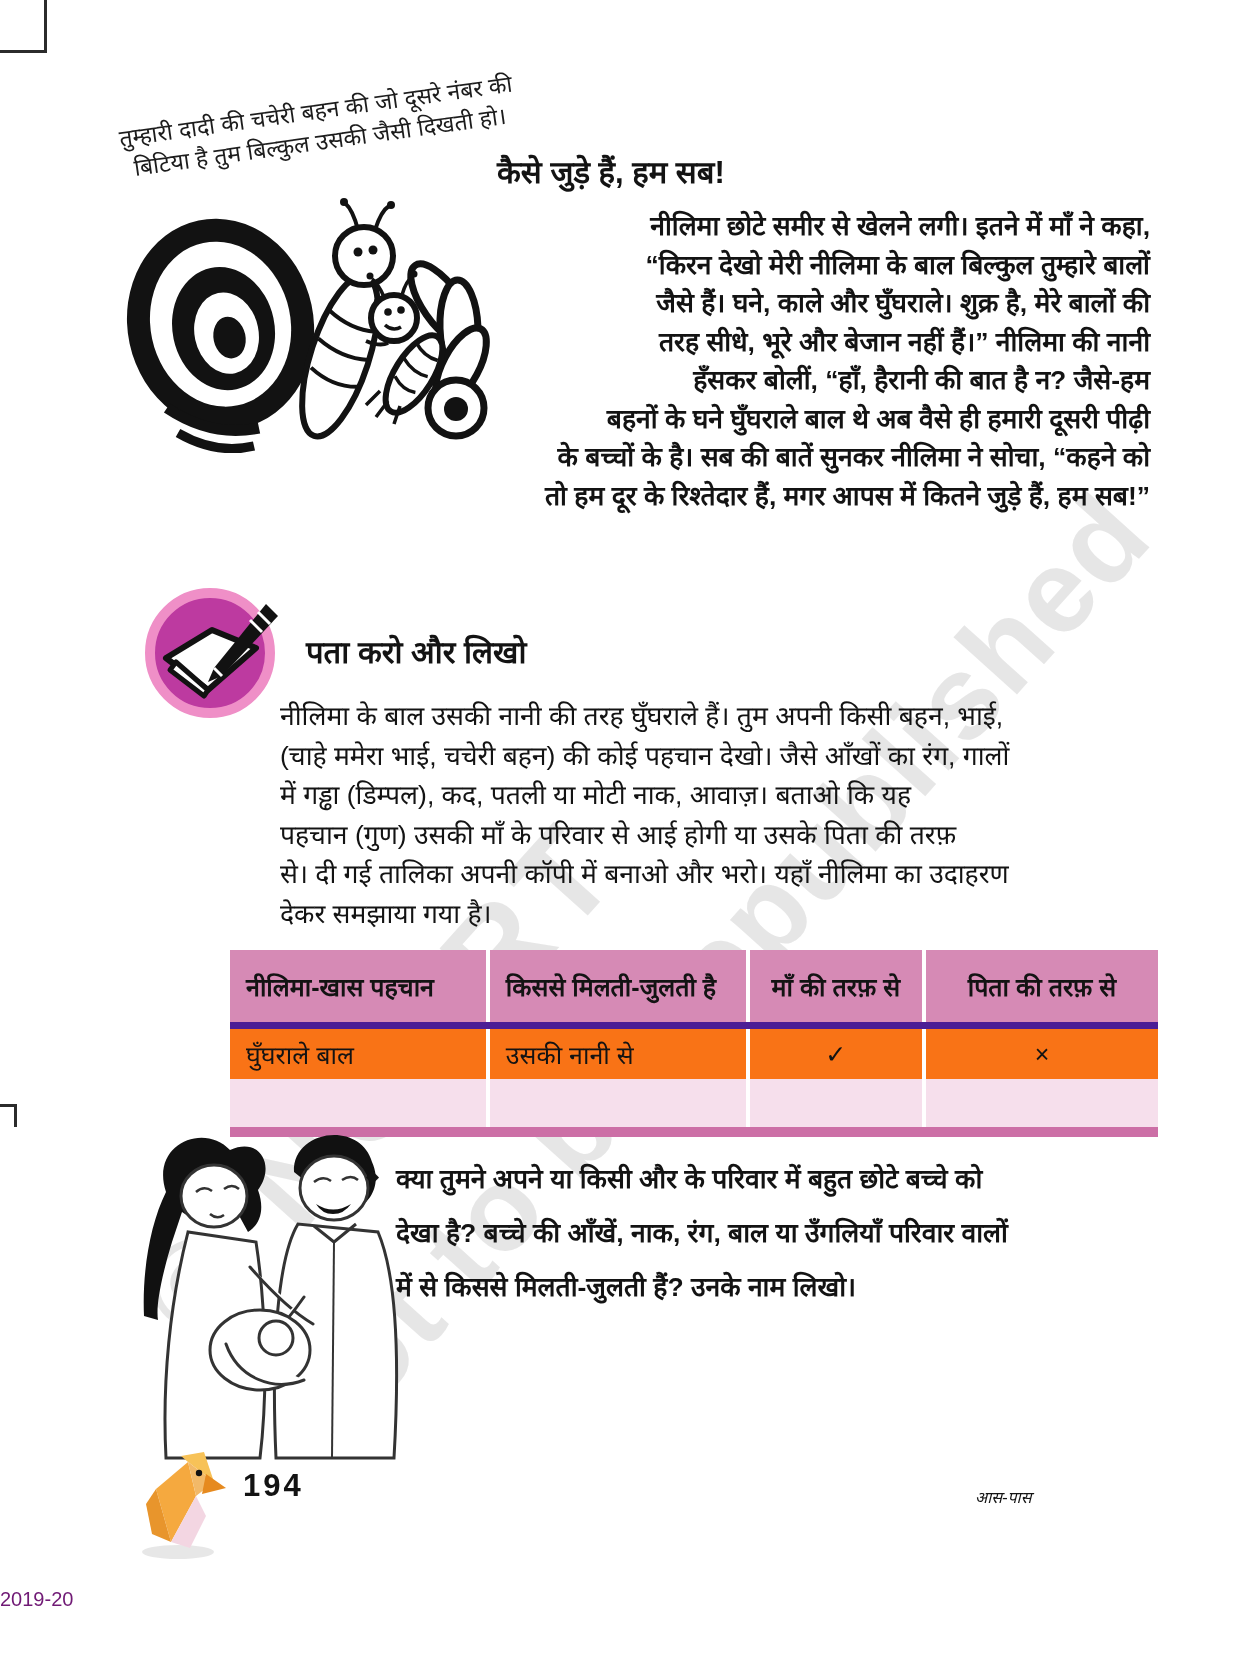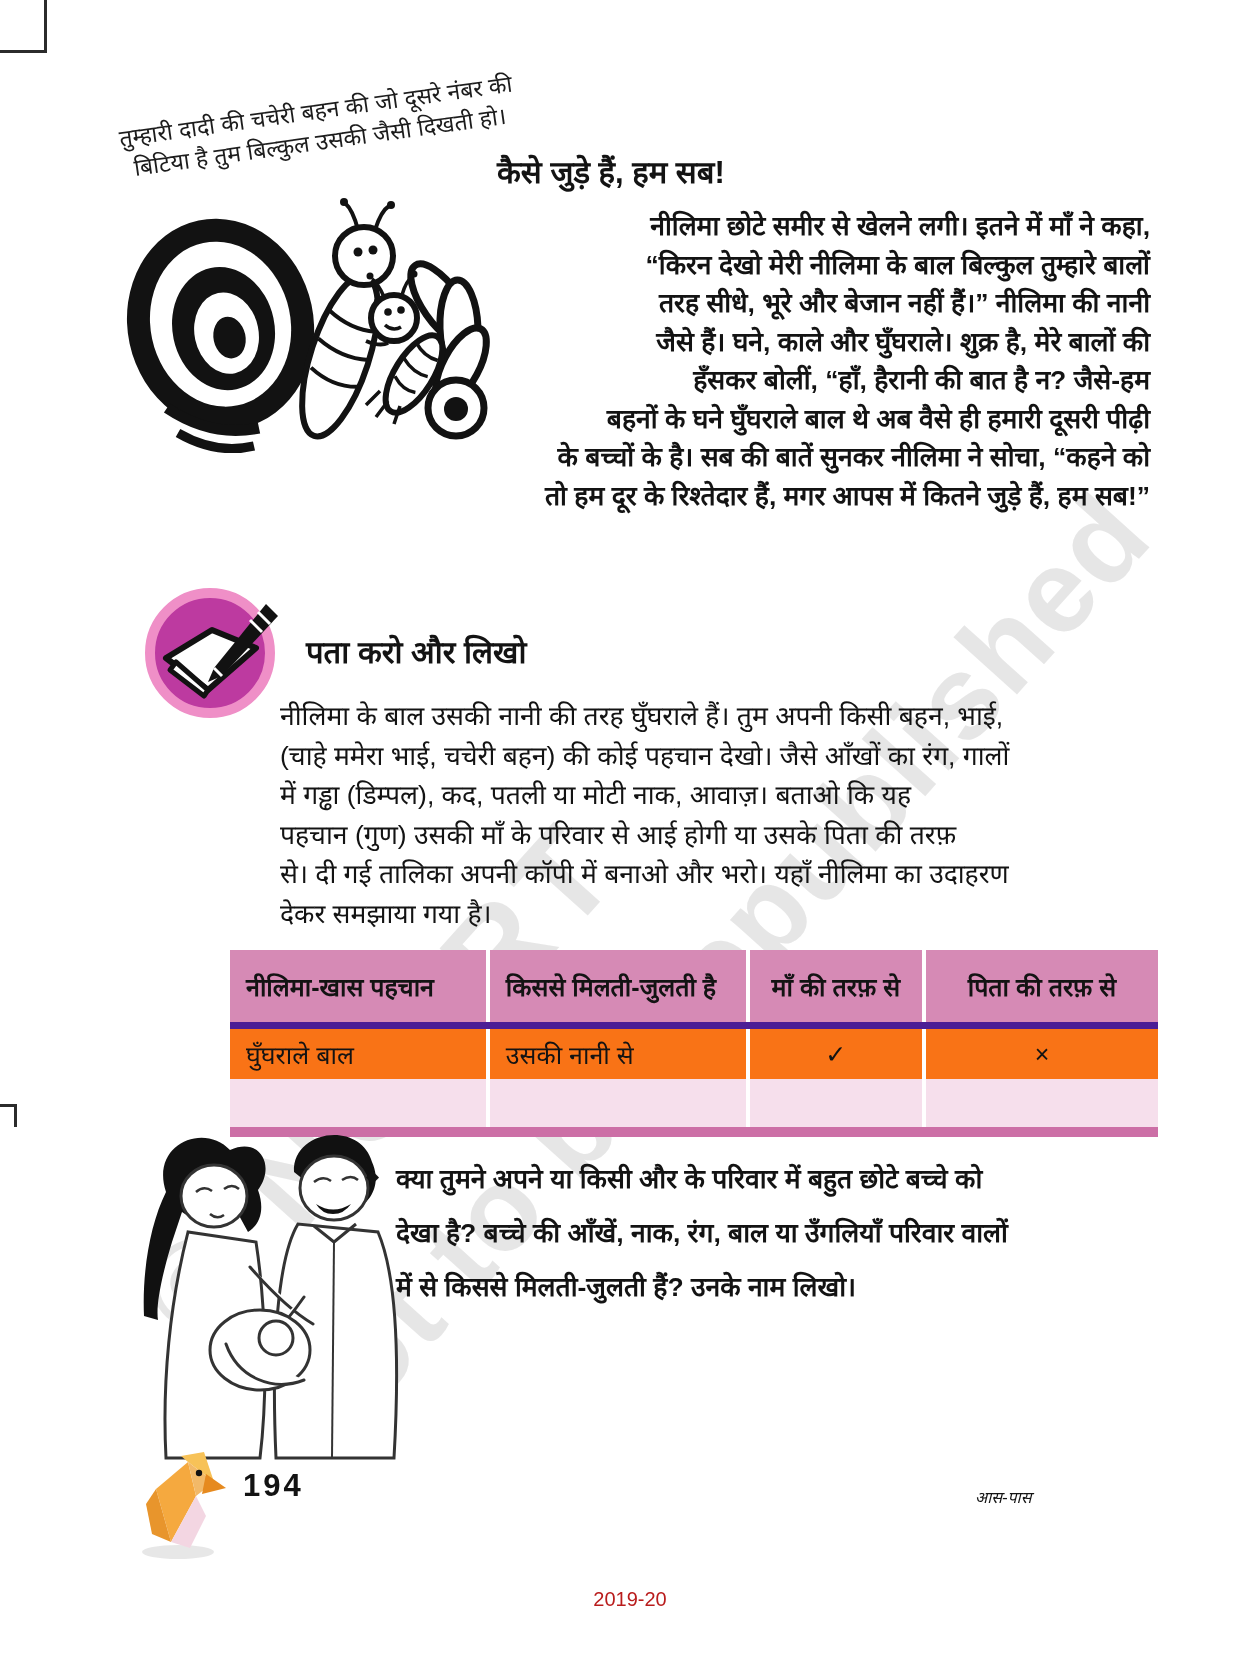--- a/index.html
+++ b/index.html
@@ -53,22 +53,22 @@
   .q-lines { position:absolute; left:396px; top:1152px; width:775px; }
   .q-lines div { font-size:26.5px; line-height:54px; white-space:nowrap;font-weight:bold; }
   
   .family { position:absolute; left:108px; top:1092px; }
   
   .origami { position:absolute; left:126px; top:1444px; }
   .pagenum { position:absolute; left:243px; top:1468px; font-size:31px;
     font-weight:800; letter-spacing:3px; }
   .footer-right { position:absolute; left:975px; top:1486px; font-size:16px;
     font-family:"Liberation Serif", serif; font-style:italic; }
-  .footer-center { position:absolute; left:0; right:0; top:1588px; text-align:center;
-    font-size:20px; color:#b91c1c; }
+  .footer-center { position:absolute; left:0; right:0; top:1588px; text-align:left;
+    font-size:20px; color:#701a75; }
 </style>
 </head>
 <body>
 
 <div id="page">
 
   <div class="watermark">
     <div class="wm1">© NCERT</div>
     <div class="wm2">not to be republished</div>
   </div>
@@ -121,22 +121,22 @@
       <path d="M272 101 q -6 -14 -12 -18 M290 99 q 4 -14 10 -18" stroke="#121212" stroke-width="3.5" fill="none"></path>
       <circle cx="258" cy="80" r="3.5" fill="#121212"></circle>
       <circle cx="302" cy="78" r="3.5" fill="#121212"></circle>
       <path d="M268 195 l -14 14 M276 205 l -12 16 M288 210 l -6 18" stroke="#121212" stroke-width="3.5" fill="none"></path>
     </svg>
 
     <div class="story-title">कैसे जुड़े हैं, हम सब!</div>
     <div class="story">
       <div>नीलिमा छोटे समीर से खेलने लगी। इतने में माँ ने कहा,</div>
       <div>“किरन देखो मेरी नीलिमा के बाल बिल्कुल तुम्हारे बालों</div>
+      <div>जैसे हैं। घने, काले और घुँघराले। शुक्र है, मेरे बालों की</div>
       <div>तरह सीधे, भूरे और बेजान नहीं हैं।” नीलिमा की नानी</div>
-      <div>जैसे हैं। घने, काले और घुँघराले। शुक्र है, मेरे बालों की</div>
       <div>हँसकर बोलीं, “हाँ, हैरानी की बात है न? जैसे-हम</div>
       <div>बहनों के घने घुँघराले बाल थे अब वैसे ही हमारी दूसरी पीढ़ी</div>
       <div>के बच्चों के है। सब की बातें सुनकर नीलिमा ने सोचा, “कहने को</div>
       <div>तो हम दूर के रिश्तेदार हैं, मगर आपस में कितने जुड़े हैं, हम सब!”</div>
     </div>
 
     <svg class="act-icon" width="150" height="134" viewBox="0 0 150 134">
       <circle cx="72" cy="67" r="60" fill="#bd3aa0" stroke="#ef8fc7" stroke-width="10"></circle>
       <path d="M28 72 L74 44 L118 62 L70 104 Z" fill="#ffffff" stroke="#121212" stroke-width="6" stroke-linejoin="round"></path>
       <path d="M32 84 L66 110 L70 104 L38 76 Z" fill="#ffffff" stroke="#121212" stroke-width="5" stroke-linejoin="round"></path>

